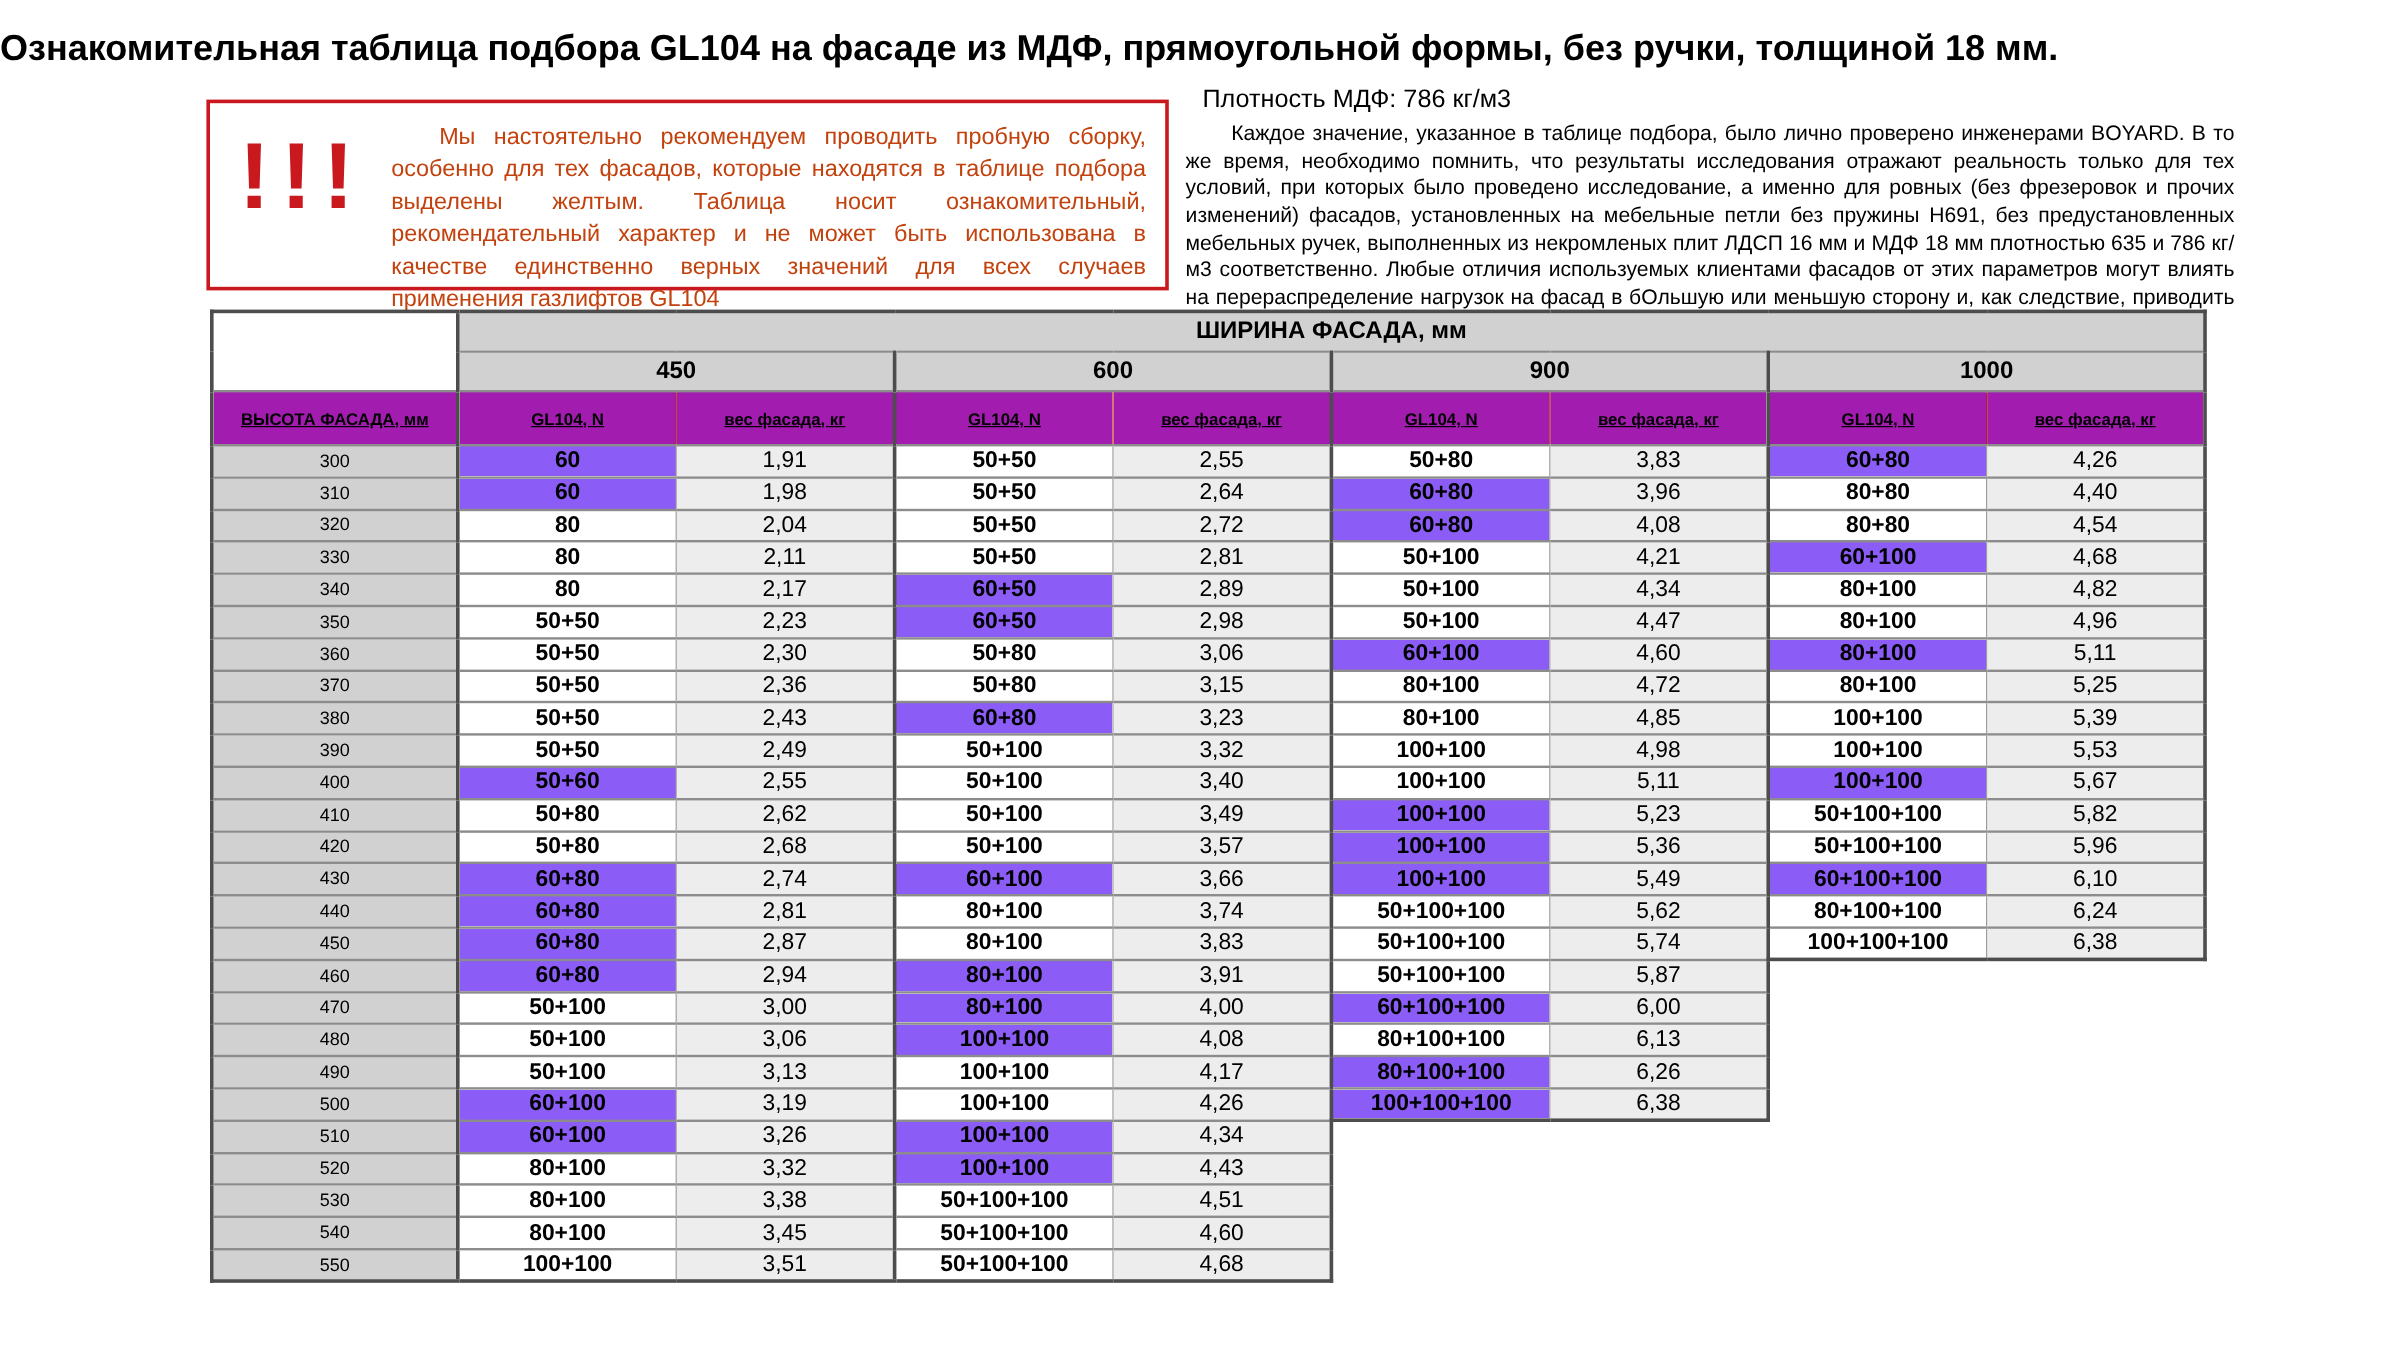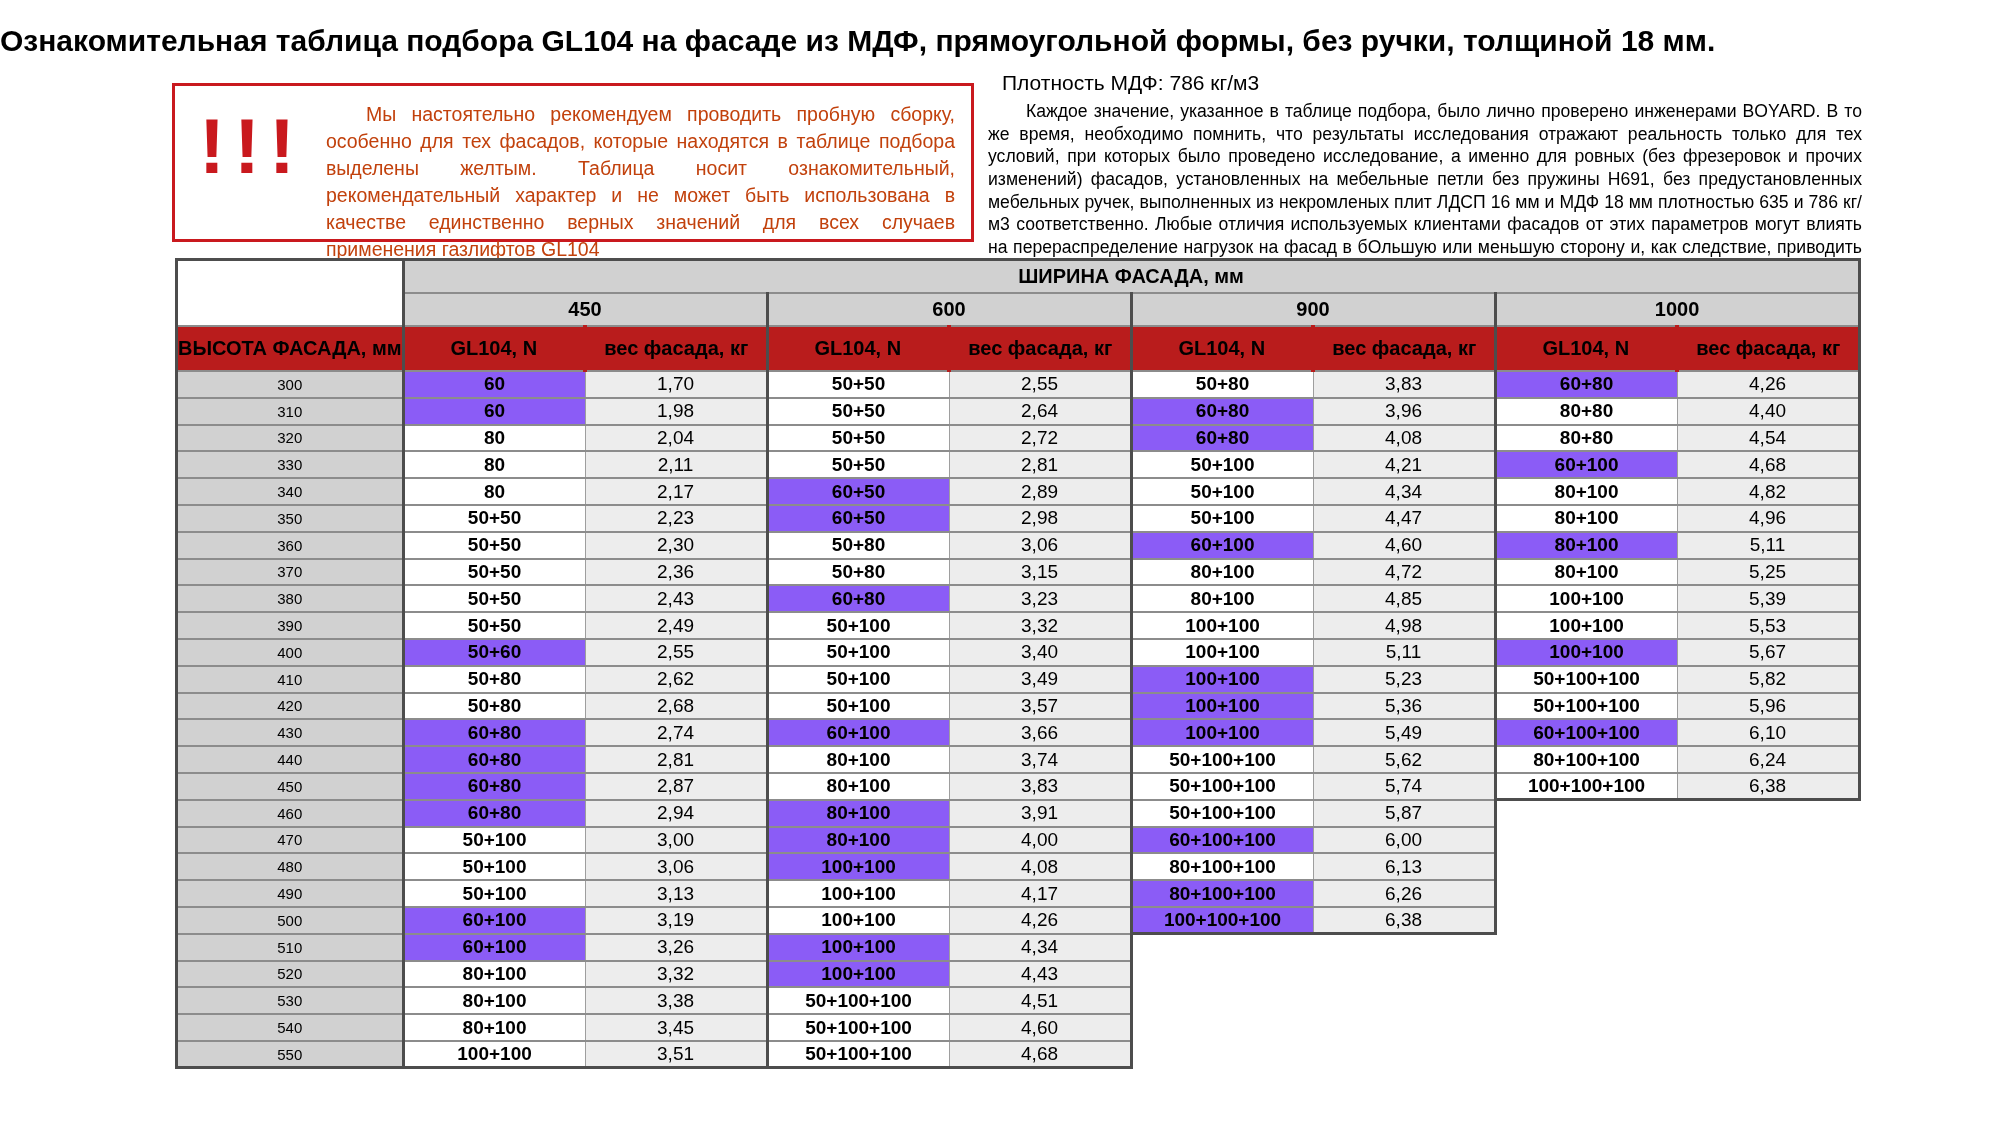--- a/index.html
+++ b/index.html
@@ -29,31 +29,31 @@
 
   table{
     position:absolute;left:175px;top:258px;border-collapse:collapse;table-layout:fixed;
   }
   th,td{
     padding:0;text-align:center;vertical-align:middle;
     border:2px solid #8C8C8C;overflow:hidden;white-space:nowrap;
   }
   .corner{background:#ffffff;border-left:3px solid #4D4D4D;border-top:3px solid #4D4D4D;}
   .ghead,.wcell{background:#D1D1D1;font-size:20px;font-weight:bold;height:31px;}
-  #label-row th{background:#b91c1c;font-size:20px;font-weight:bold;height:43px;}
+  #label-row th{background:#a21caf;font-size:14px;font-weight:bold;height:43px;text-decoration:underline;}
   .hcol{border-left:3px solid #4D4D4D;}
   .gb{border-left:3px solid #4D4D4D;}
   .edge-t{border-top:3px solid #4D4D4D;}
   .edge-r{border-right:3px solid #4D4D4D;}
   .edge-b{border-bottom:3px solid #4D4D4D;}
   td.h{background:#D1D1D1;font-size:15px;}
   td.gl{background:#ffffff;font-weight:bold;font-size:19px;border-right:1px solid #9E9E9E;}
   td.gl.y{background:#8b5cf6;}
   td.w{background:#EDEDED;font-size:19px;border-left:1px solid #9E9E9E;}
-  th.gl-l{border-right:4px solid #b91c1c;margin-top:24px;}
+  th.gl-l{border-right:1px solid #b91c1c;margin-top:24px;}
   th.wl{border-left:1px solid #9E9E9E;}
   td.void{border:none;background:transparent;}
   tr.dtr{height:26.8px;}
 </style>
 </head>
 <body>
 
 <h1 class="title">Ознакомительная таблица подбора GL104 на фасаде из МДФ, прямоугольной формы, без ручки, толщиной 18 мм.</h1>
 
 <div class="warnbox">
@@ -98,21 +98,21 @@
         <th class="gl-l gb">GL104, N</th>
         <th class="wl">вес фасада, кг</th>
         <th class="gl-l gb">GL104, N</th>
         <th class="wl edge-r">вес фасада, кг</th>
       </tr>
   </thead>
   <tbody id="table-body">
       <tr class="dtr">
         <td class="h hcol">300</td>
         <td class="gl gb y">60</td>
-        <td class="w">1,70</td>
+        <td class="w">1,91</td>
         <td class="gl gb">50+50</td>
         <td class="w">2,55</td>
         <td class="gl gb">50+80</td>
         <td class="w">3,83</td>
         <td class="gl gb y">60+80</td>
         <td class="w edge-r">4,26</td>
       </tr>
       <tr class="dtr">
         <td class="h hcol">310</td>
         <td class="gl gb y">60</td>

